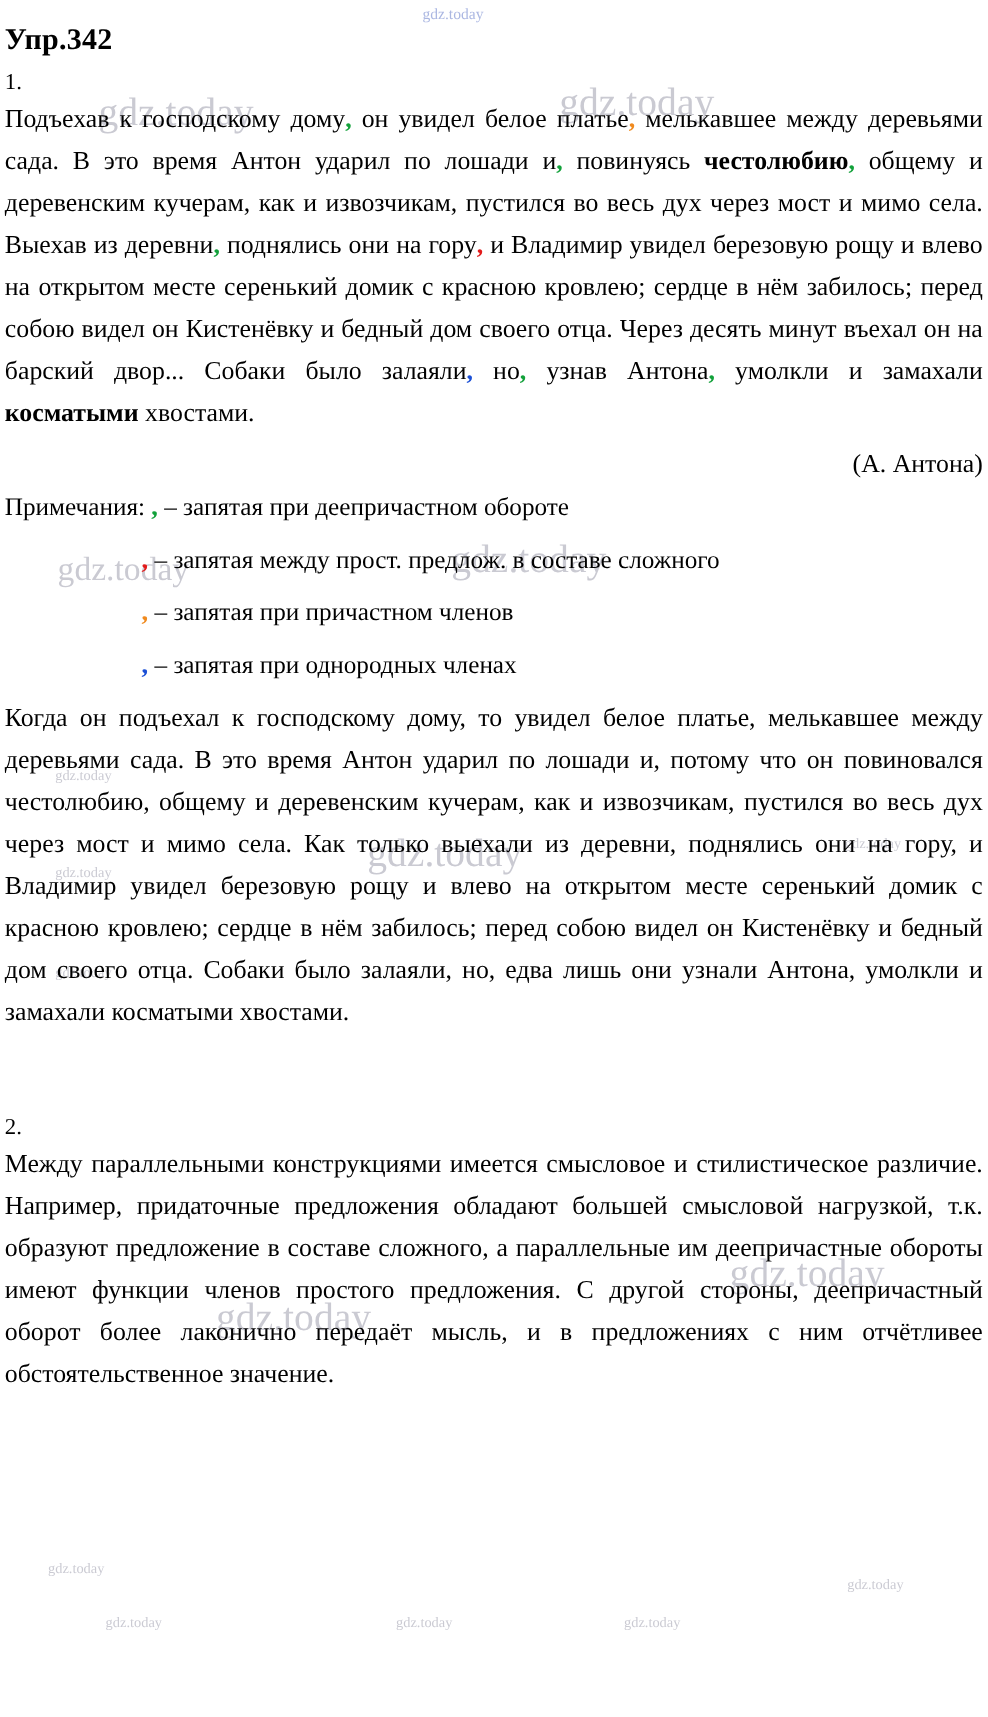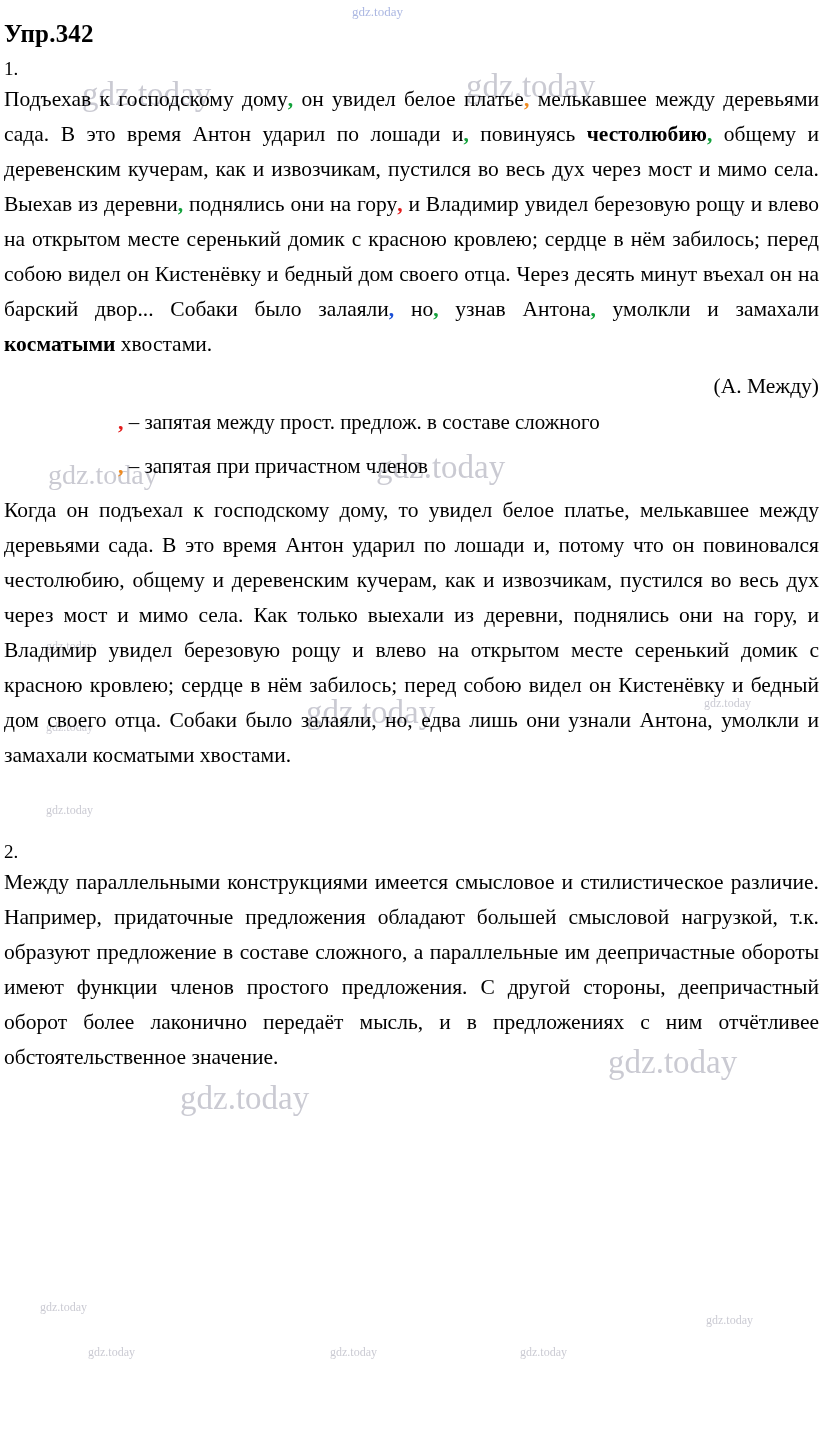--- a/index.html
+++ b/index.html
@@ -128,25 +128,27 @@
     </div>
 
   <div class="content">
 
     <div class="title">Упр.342</div>
 
     <div class="num">1.</div>
 
     <p class="just"><span class="u">Подъехав к господскому дому</span><span class="c-green b">,</span><span> он увидел белое платье</span><span class="c-orange b">,</span><span> мелькавшее между деревьями сада. В это время Антон ударил по лошади и</span><span class="c-green b">,</span><span> </span><span class="u">повинуясь </span><span class="u b">честолюбию</span><span class="c-green b">,</span><span> общему и деревенским кучерам, как и извозчикам, пустился во весь дух через мост и мимо села. </span><span class="u">Выехав из деревни</span><span class="c-green b">,</span><span> поднялись они на гору</span><span class="c-red b">,</span><span> и Владимир увидел березовую рощу и влево на открытом месте серенький домик с красною кровлею; сердце в нём забилось; перед собою видел он Кистенёвку и бедный дом своего отца. Через десять минут въехал он на барский двор... Собаки было залаяли</span><span class="c-blue b">,</span><span> но</span><span class="c-green b">,</span><span> </span><span class="u">узнав Антона</span><span class="c-green b">,</span><span> умолкли и замахали </span><span class="b">косматыми</span><span> хвостами.</span></p>
 
-    <div class="author">(А. Между)</div>
+    <div class="author">(А. Антона)</div>
 
     <div class="notes">
+      <div class="row first"><span>Примечания:</span> <span class="mark c-green">,</span> <span>– запятая при деепричастном обороте</span></div>
       <div class="row indent"><span class="mark c-red">,</span> <span>– запятая между прост. предлож. в составе сложного</span></div>
       <div class="row indent"><span class="mark c-orange">,</span> <span>– запятая при причастном членов</span></div>
+      <div class="row indent"><span class="mark c-blue">,</span> <span>– запятая при однородных членах</span></div>
     </div>
 
     <p class="just block2">Когда он подъехал к господскому дому, то увидел белое платье, мелькавшее между деревьями сада. В это время Антон ударил по лошади и, потому что он повиновался честолюбию, общему и деревенским кучерам, как и извозчикам, пустился во весь дух через мост и мимо села. Как только выехали из деревни, поднялись они на гору, и Владимир увидел березовую рощу и влево на открытом месте серенький домик с красною кровлею; сердце в нём забилось; перед собою видел он Кистенёвку и бедный дом своего отца. Собаки было залаяли, но, едва лишь они узнали Антона, умолкли и замахали косматыми хвостами.</p>
 
     <div class="num" style="margin-top:68px">2.</div>
 
     <p class="just block3">Между параллельными конструкциями имеется смысловое и стилистическое различие. Например, придаточные предложения обладают большей смысловой нагрузкой, т.к. образуют предложение в составе сложного, а параллельные им деепричастные обороты имеют функции членов простого предложения. С другой стороны, деепричастный оборот более лаконично передаёт мысль, и в предложениях с ним отчётливее обстоятельственное значение.</p>
 
   </div>
 </div>

